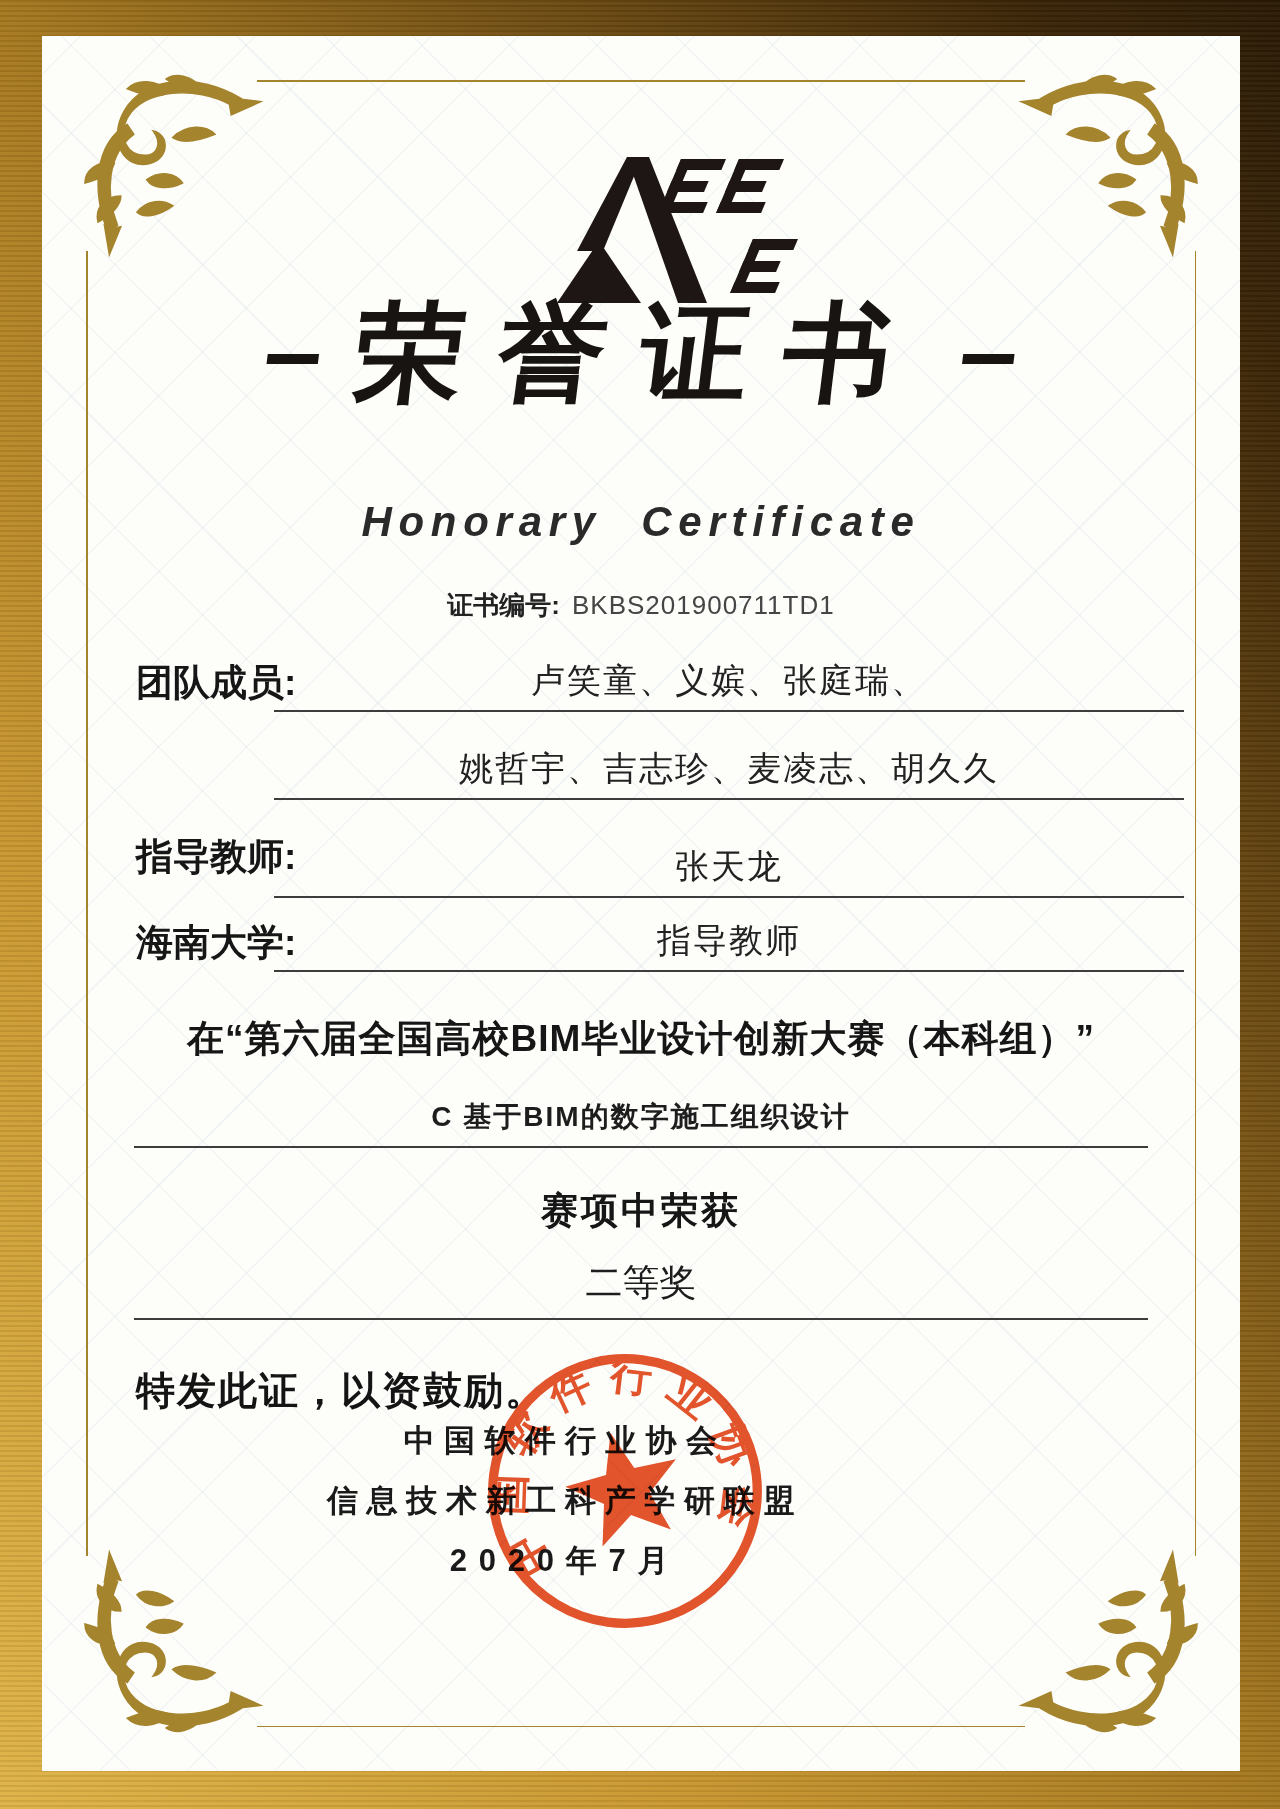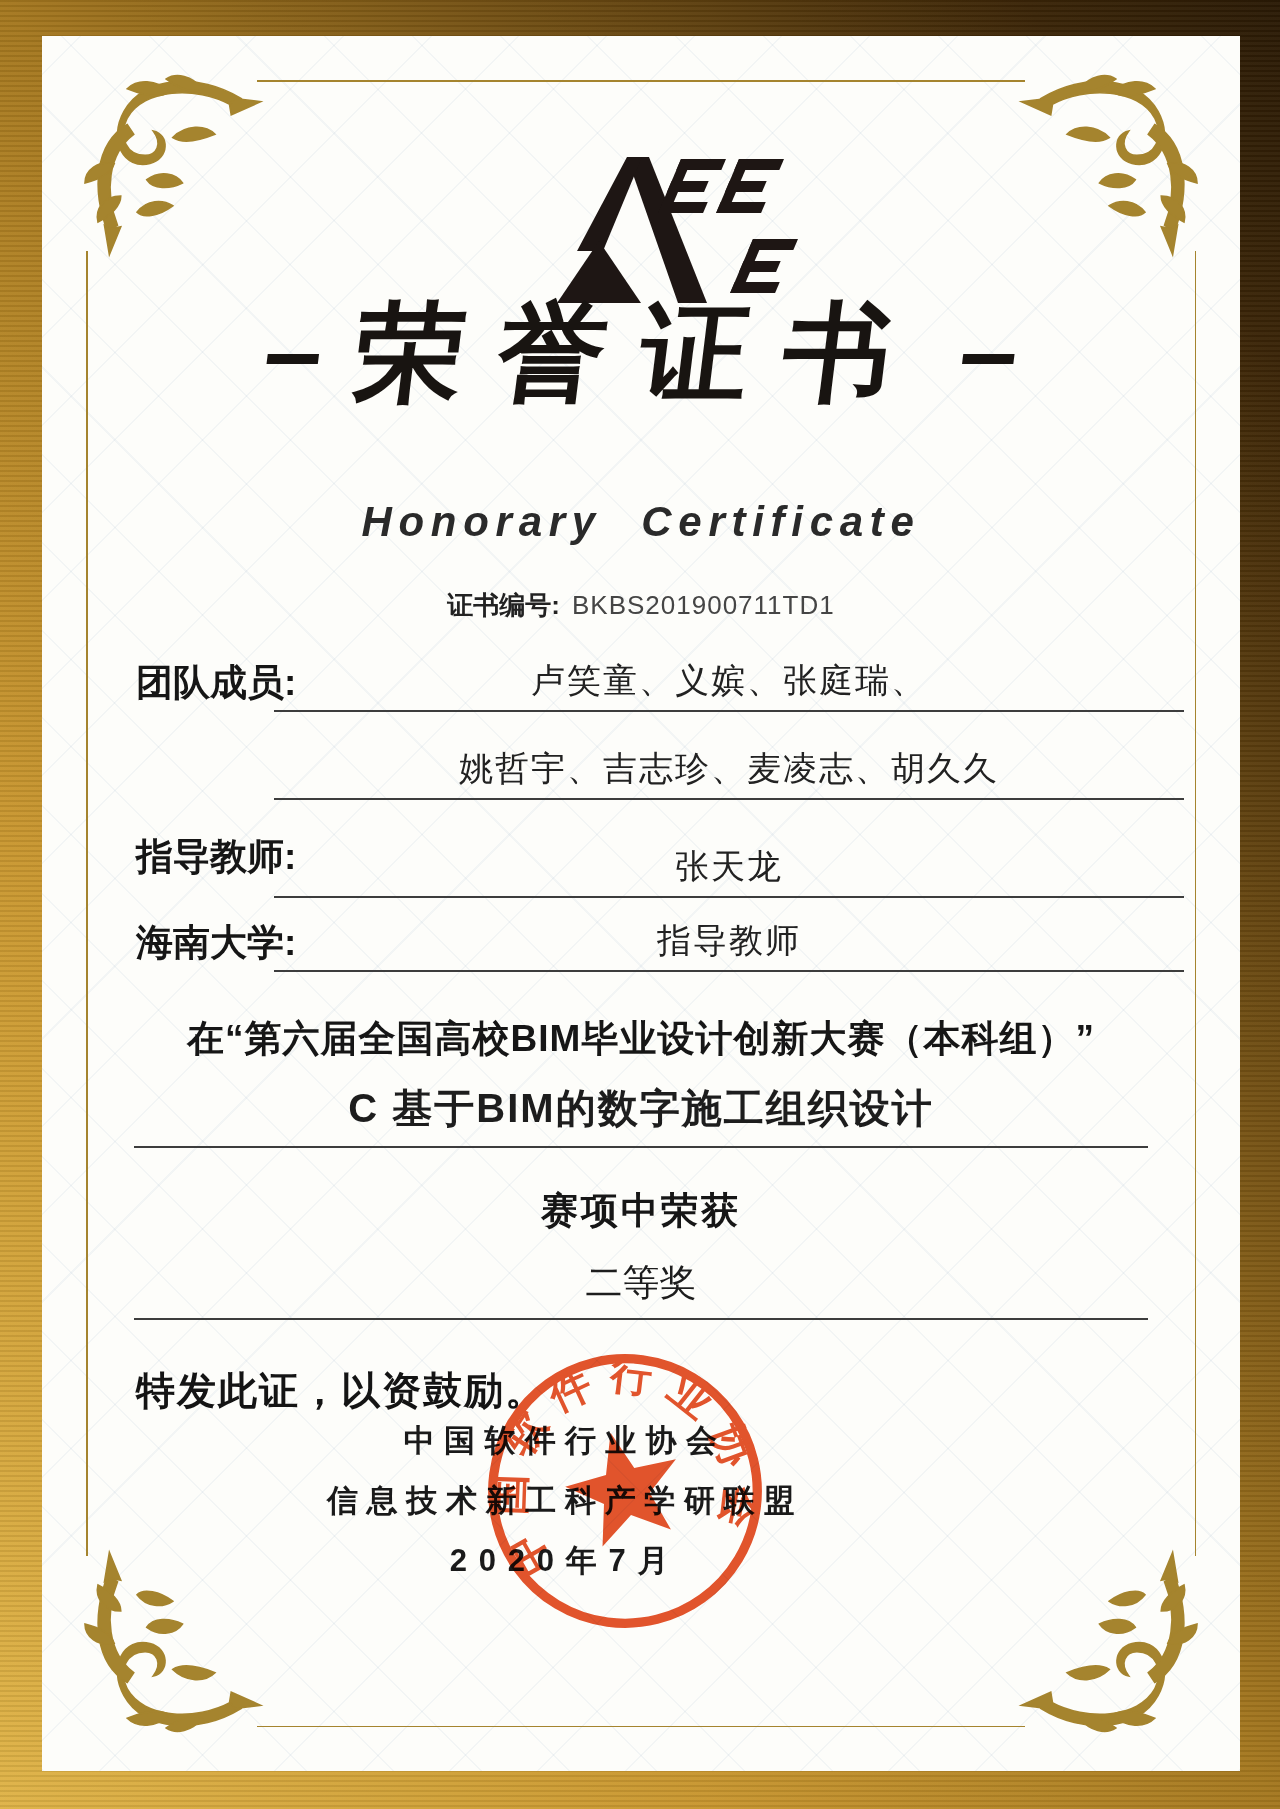--- a/index.html
+++ b/index.html
@@ -59,21 +59,21 @@
     position:absolute;left:232px;right:56px;height:72px;
     border-bottom:2px solid #3d3d3d;
     text-align:center;font-size:34px;color:#222;
     display:flex;align-items:flex-end;justify-content:center;
     padding-bottom:6px;box-sizing:border-box;white-space:nowrap;
     letter-spacing:2px;
   }
   .fullrow{
     position:absolute;left:92px;right:92px;height:64px;
     border-bottom:2px solid #3d3d3d;
-    text-align:center;font-size:40px;color:#1d1d1d;
+    text-align:center;font-size:28px;color:#1d1d1d;
     display:flex;align-items:flex-end;justify-content:center;
     padding-bottom:10px;box-sizing:border-box;white-space:nowrap;
   }
   .centerline{
     position:absolute;left:0;width:100%;text-align:center;color:#161616;white-space:nowrap;
   }
   .comp{top:978px;font-weight:bold;font-size:37px;letter-spacing:1px;}
   .award-head{top:1150px;font-weight:bold;font-size:37px;letter-spacing:3px;}
   .closing{
     position:absolute;left:94px;top:1328px;font-weight:bold;font-size:39px;color:#141414;letter-spacing:2px;

